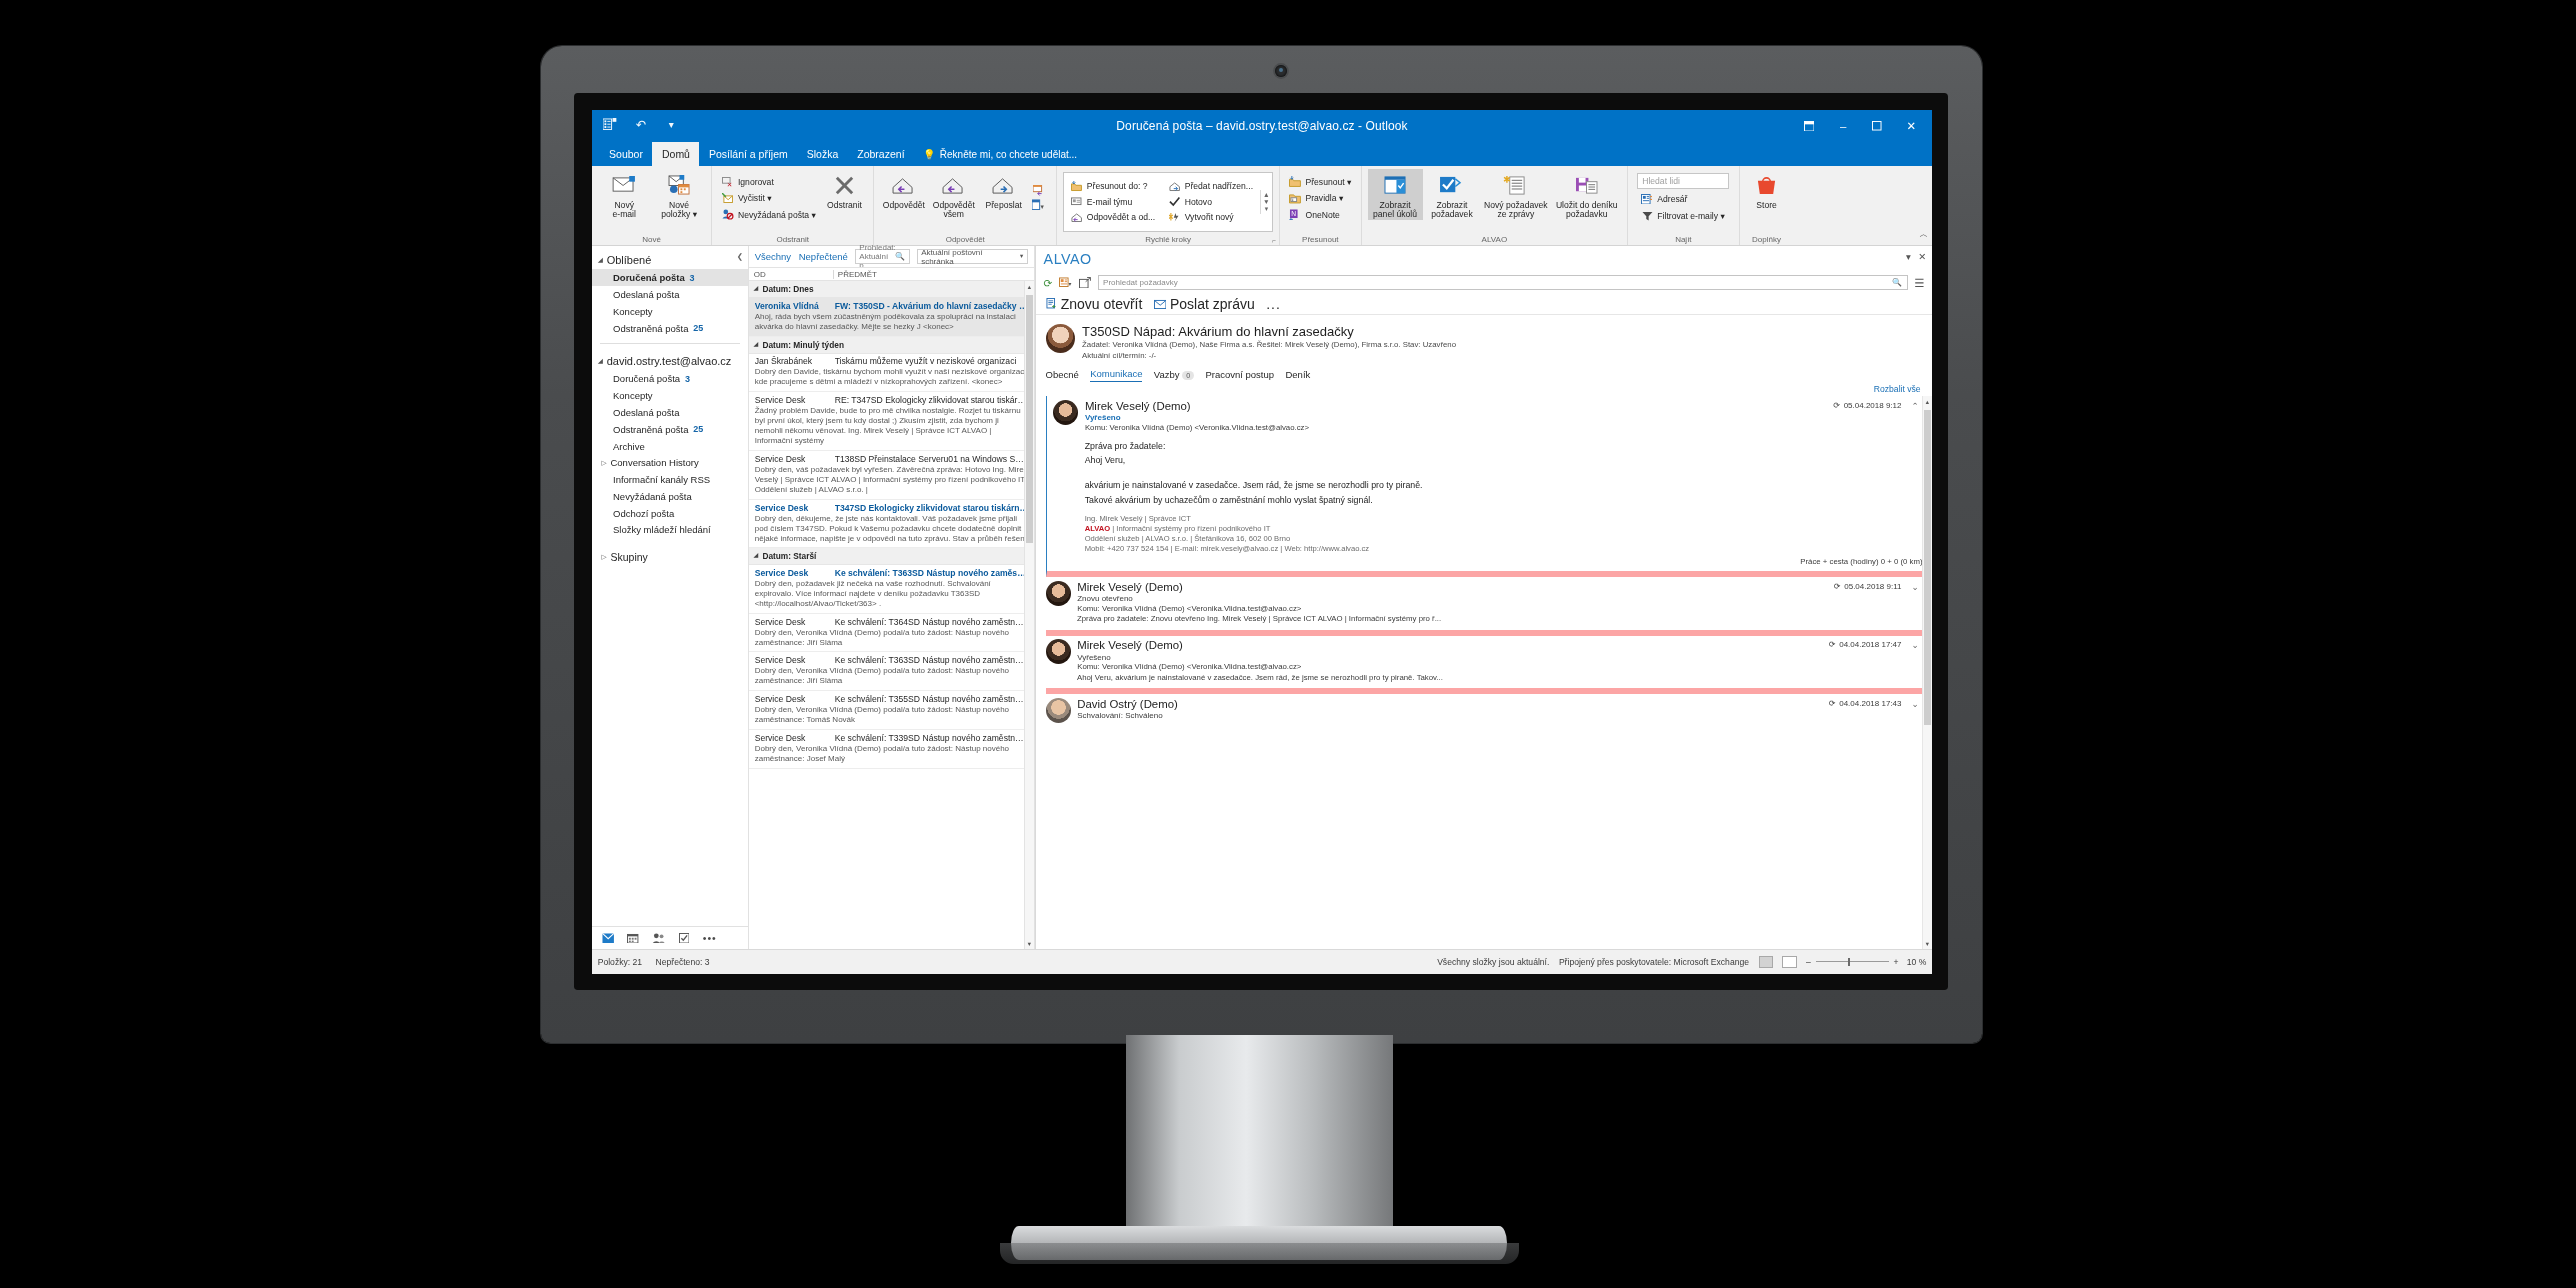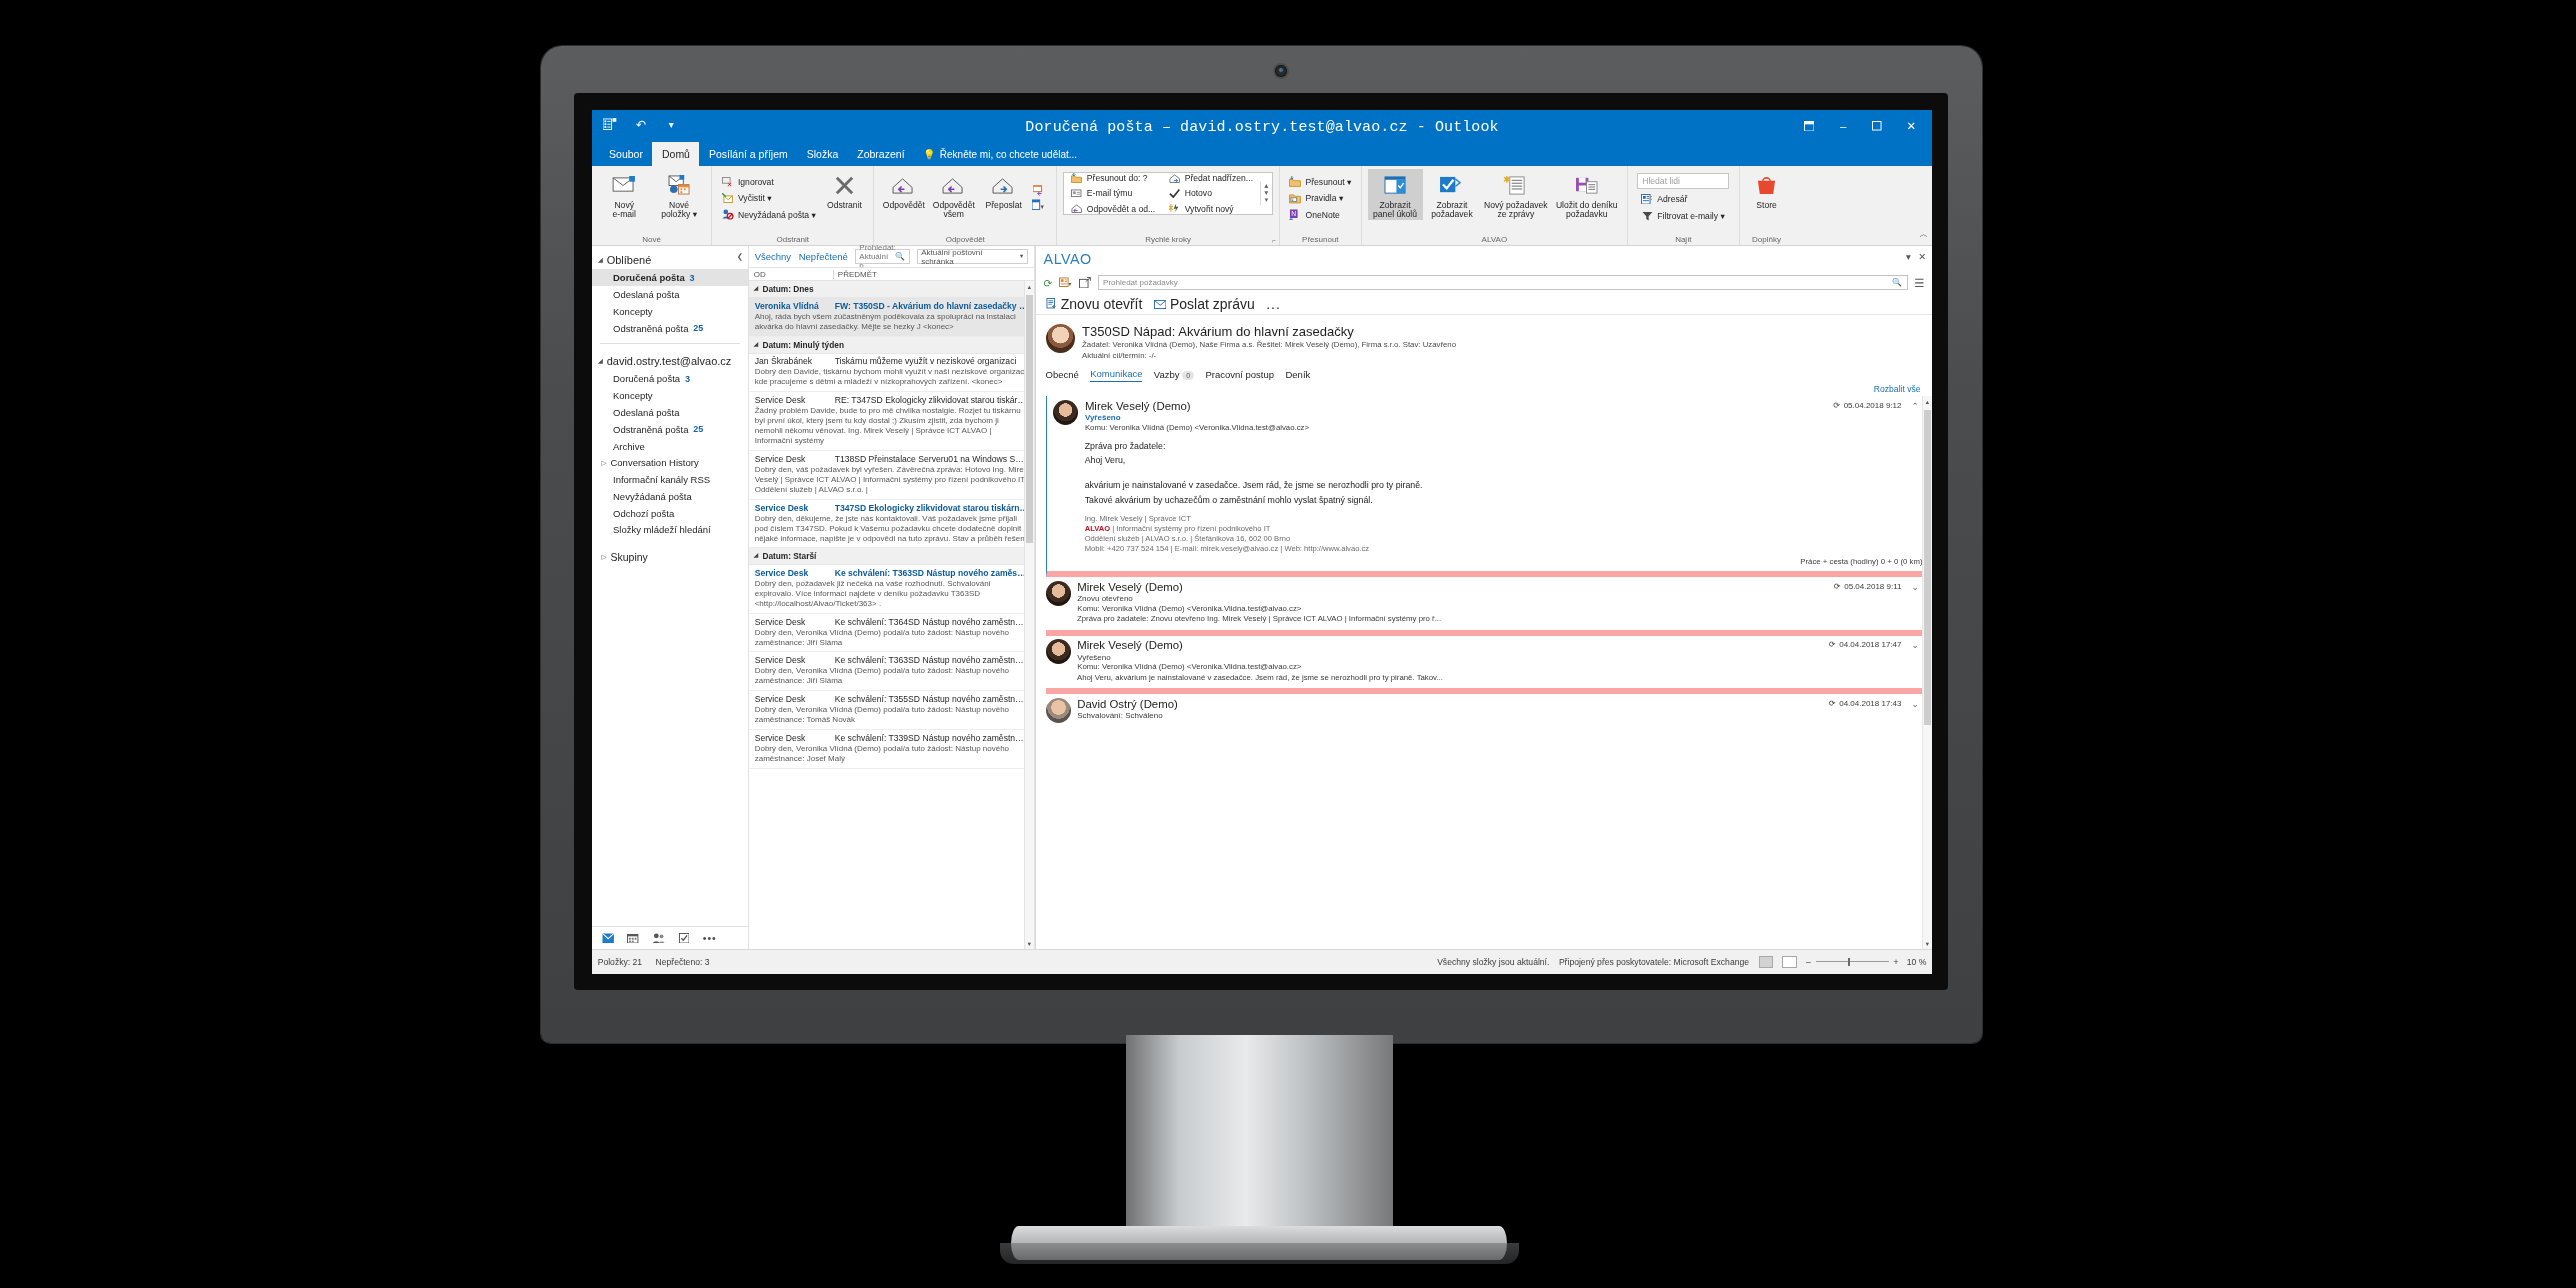--- a/index.html
+++ b/index.html
@@ -40,21 +40,21 @@
 
   
   #outlook{
     position:absolute; left:592px; top:110px; width:1340px; height:864px;
     background:#fff; overflow:hidden; font-size:9.5px; color:#262626;
   }
 
   .titlebar{ height:32px; background:#0072c6; position:relative; color:#fff; }
   .qat{ position:absolute; left:9.5px; top:5.7px; display:flex; gap:12.4px; align-items:center; }
   .qat .ic{ width:18px; height:18px; display:flex; align-items:center; justify-content:center; font-size:12.4px; opacity:.95;}
-  .win-title{ position:absolute; left:0; right:0; top:8.6px; text-align:center; font-size:15px; letter-spacing:0.1px;font-family:Liberation Mono, monospace;}
+  .win-title{ position:absolute; left:0; right:0; top:8.6px; text-align:center; font-size:12px; letter-spacing:0.1px;}
   .win-btns{ position:absolute; right:3.8px; top:0; display:flex; height:32px; align-items:center;}
   .win-btns div{ width:34px; height:32px; display:flex; align-items:center; justify-content:center; font-size:11.4px; }
 
   .tabstrip{ height:24px; background:#0072c6; position:relative; display:flex; align-items:stretch; padding-left:7.6px;}
   .tabstrip .tab{ padding:0 9.5px; display:flex; align-items:center; font-size:10.5px; color:#fff; }
   .tabstrip .tab.active{ background:#f1f1f1; color:#262626; }
   .tabstrip .tellme{ display:flex; align-items:center; gap:3.8px; padding:0 9.5px; font-size:10px; color:#fff;}
 
   
   .ribbon{ height:80px; background:#f1f1f1; border-bottom:1px solid #d4d4d4; display:flex; position:relative;}
@@ -64,21 +64,21 @@
 
   .bigbtn{ width:53px; display:flex; flex-direction:column; align-items:center; gap:1.9px; padding-top:2.9px; cursor:default; }
   .bigbtn .glyph{ height:27px; display:flex; align-items:center; justify-content:center;}
   .bigbtn .lbl{ font-size:8.6px; line-height:9.5px; text-align:center; color:#262626; }
   .bigbtn.sel{ background:#cfcfcf; }
 
   .smallcol{ display:flex; flex-direction:column; justify-content:center; height:59px; gap:1.9px; }
   .smallbtn{ display:flex; align-items:center; gap:3.8px; font-size:8.6px; padding:1px 3.8px; white-space:nowrap;}
   .smallbtn .g{ width:12.4px; height:12.4px; display:flex; align-items:center; justify-content:center; font-size:9.5px;}
 
-  .qsbox{ border:1px solid #c6c6c6; background:#fff; display:flex; height:43px; margin-top:1.9px;align-items:center;}
+  .qsbox{ border:1px solid #c6c6c6; background:#fff; display:flex; height:60px; margin-top:1.9px;align-items:center;}
   .qscol{ display:flex; flex-direction:column; justify-content:center; padding:0 2.9px; gap:1px;}
   .qsscroll{ width:12.4px; border-left:1px solid #d9d9d9; display:flex; flex-direction:column; justify-content:space-between; align-items:center; font-size:6.7px; color:#666; padding:1px 0;}
 
   .findbox{ display:flex; flex-direction:column; justify-content:center; height:59px; gap:2.9px; padding:0 3.8px;}
   .searchpeople{ border:1px solid #c6c6c6; background:#fff; width:92px; height:15.3px; font-size:8.6px; color:#a0a0a0; padding:1px 3.8px; display:flex; align-items:center;}
 
   .ribbon-collapse{ position:absolute; right:3.8px; bottom:3.8px; font-size:8.6px; color:#555; }
 
   
   .workarea{ position:absolute; left:0; right:0; top:136px; bottom:25px; display:flex; background:#fff;}

